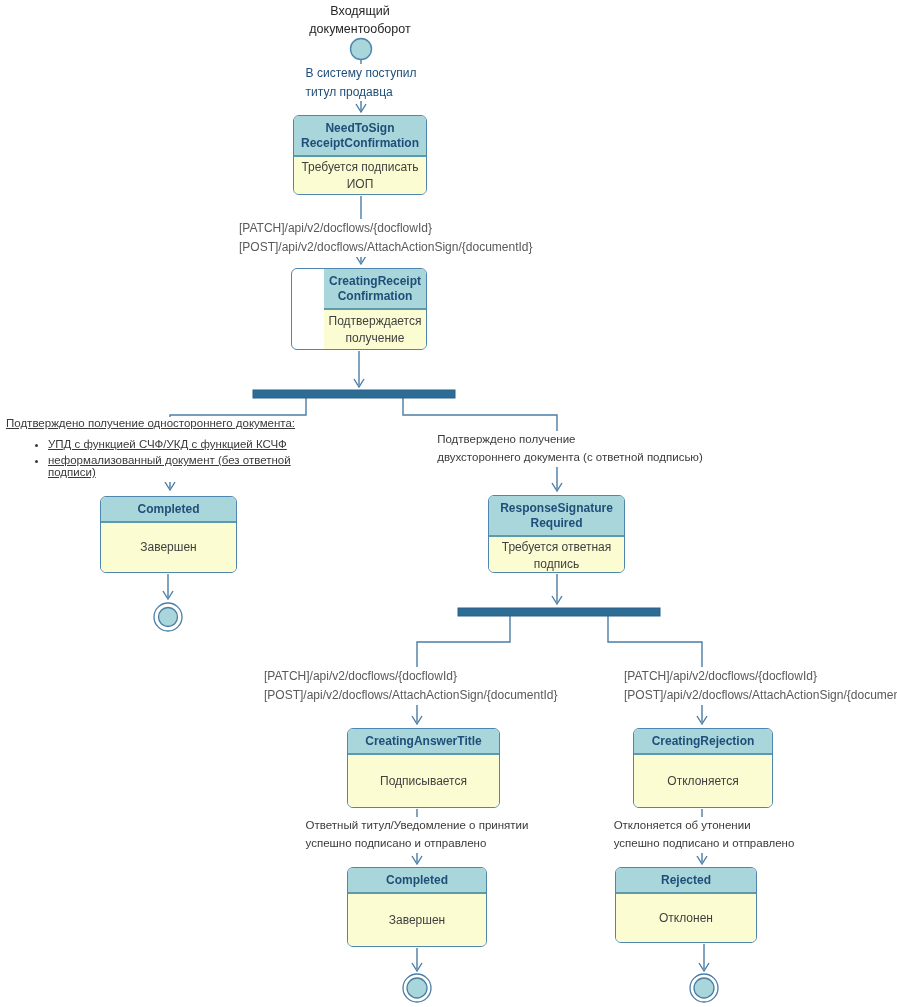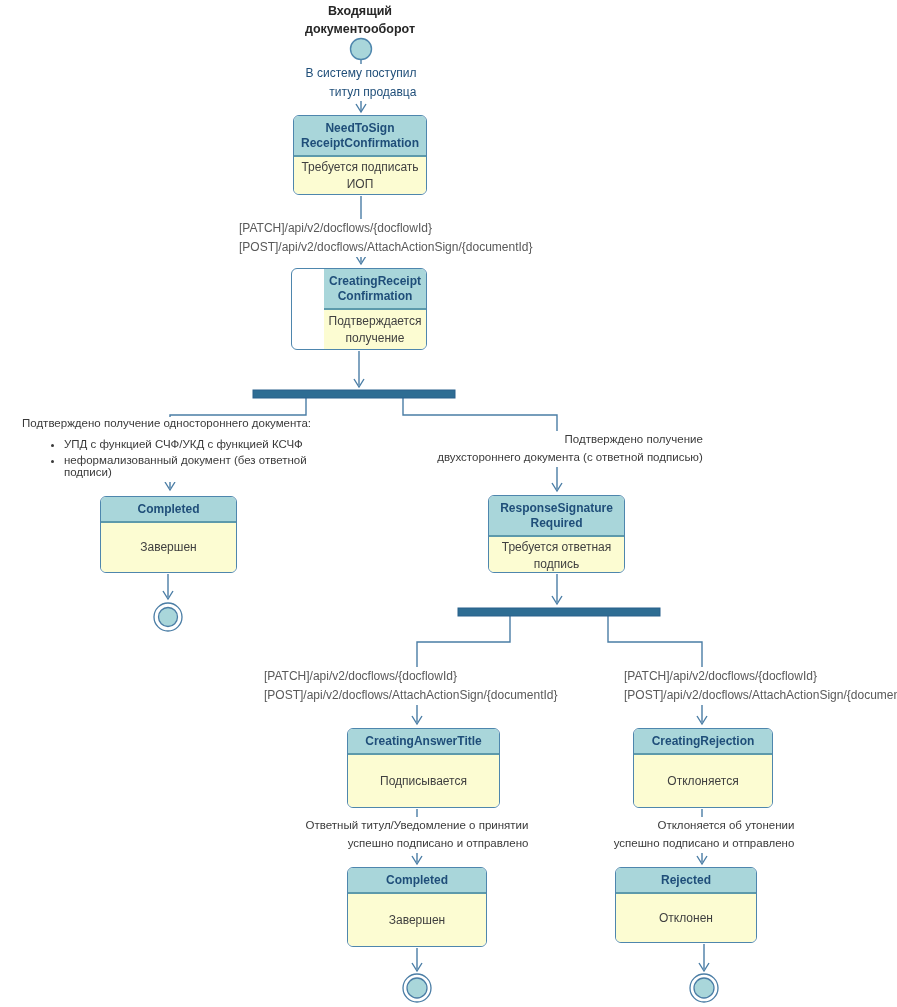--- a/index.html
+++ b/index.html
@@ -2,26 +2,26 @@
 <html><head>
 <meta charset="utf-8">
 <style>
   html,body{margin:0;padding:0;background:#ffffff;}
   #canvas{
     position:relative;width:897px;height:1007px;background:#ffffff;
     font-family:"Liberation Sans","DejaVu Sans",sans-serif;overflow:hidden;
   }
   #wires{position:absolute;left:0;top:0;z-index:1;}
   .lbl{position:absolute;z-index:2;white-space:pre-line;background:#ffffff;line-height:1.55;}
-  .lbl.center{text-align:right;transform:translateX(-50%);}
+  .lbl.center{text-align:left;transform:translateX(-50%);}
   .lbl.black{color:#3a3a3a;font-size:11.5px;}
   .lbl.navy{color:#1f4e79;font-size:12px;}
   .lbl.gray{color:#595959;font-size:12px;line-height:1.6;}
   .title{position:absolute;z-index:2;white-space:pre-line;text-align:center;transform:translateX(-50%);
-    color:#262626;font-size:12.5px;font-weight:700;line-height:1.4;}
+    color:#262626;font-size:12.5px;font-weight:400;line-height:1.4;}
   .state{
     position:absolute;z-index:2;display:flex;flex-direction:column;
     border:1.5px solid #4e86ad;border-radius:6px;overflow:hidden;box-sizing:border-box;
   }
   .state .hdr{
     background:#a9d6da;border-bottom:2px solid #5d9aab;color:#1f4e79;
     font-weight:bold;font-size:12px;line-height:1.25;text-align:center;
     display:flex;align-items:center;justify-content:center;padding:5px 4px 4px;white-space:pre-line;
   }
   .state .bdy{
@@ -102,21 +102,21 @@
 
   <div class="title" style="left:360px;top:3px;width:180px;">Входящий
 документооборот</div>
 
   <div class="lbl navy center" style="left:361px;top:64px;">В систему поступил
 титул продавца</div>
 
   <div class="lbl gray" style="left:239px;top:219px;">[PATCH]/api/v2/docflows/{docflowId}
 [POST]/api/v2/docflows/AttachActionSign/{documentId}</div>
 
-  <div class="bullets" style="left:22px;top:417px;width:322px;">
+  <div class="bullets" style="left:6px;top:417px;width:322px;text-decoration:underline;">
     <p class="head">Подтверждено получение одностороннего документа:</p>
     <ul>
       <li>УПД с функцией СЧФ/УКД с функцией КСЧФ</li>
       <li>неформализованный документ (без ответной подписи)</li>
     </ul>
   </div>
 
   <div class="lbl black center" style="left:570px;top:431px;">Подтверждено получение
 двухстороннего документа (с ответной подписью)</div>
 

